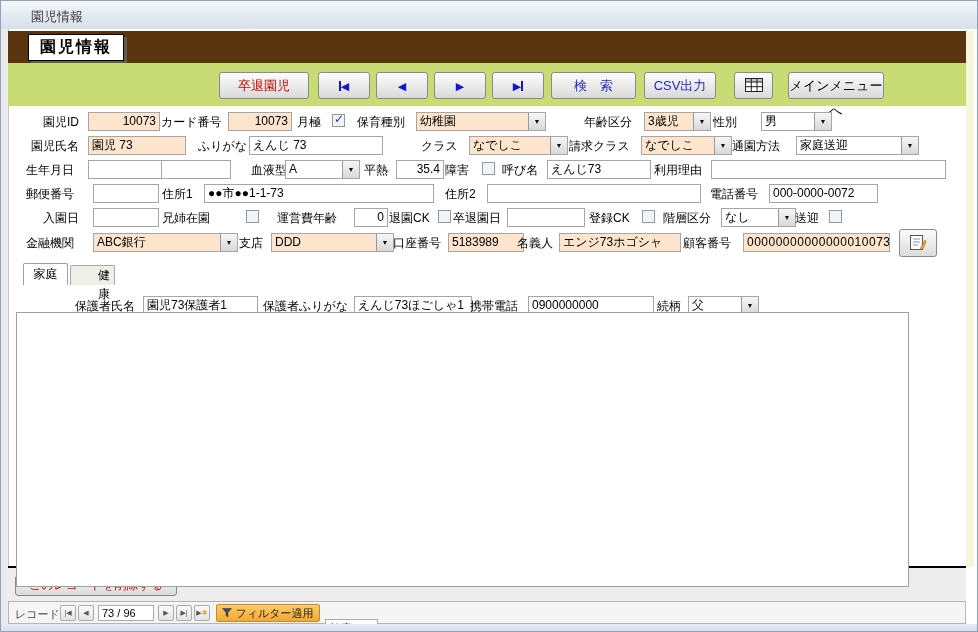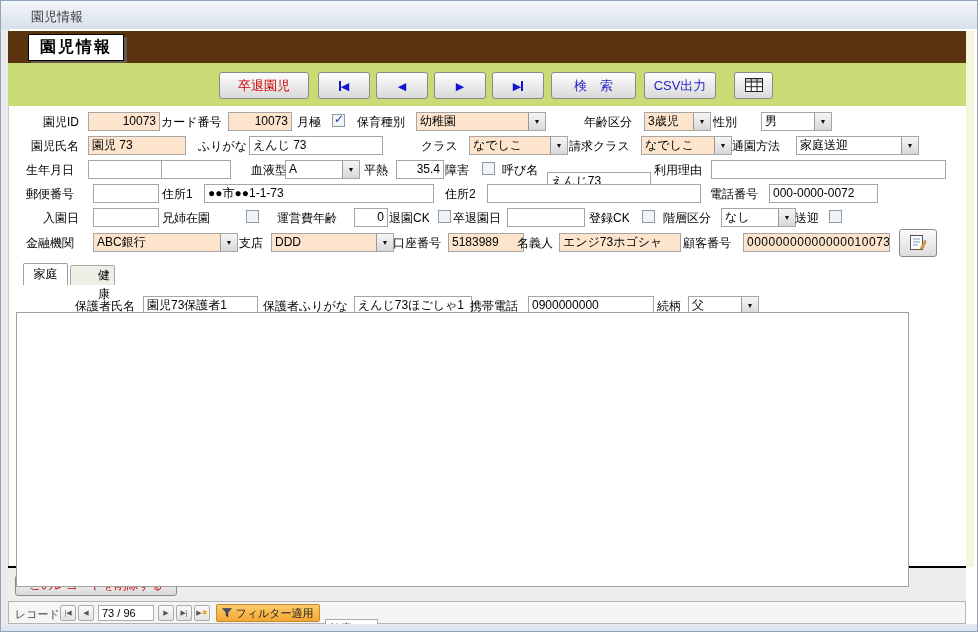--- a/index.html
+++ b/index.html
@@ -74,20 +74,21 @@
     <div class="btn blue" style="left:643px;top:43px;width:72px;">CSV出力</div>
     <div class="btn" style="left:733px;top:43px;width:39px;">
       <svg width="18" height="14" viewBox="0 0 18 14" style="margin-top:5px">
         <rect x="0.5" y="0.5" width="17" height="13" fill="#FFF" stroke="#222"></rect>
         <rect x="0.5" y="0.5" width="17" height="3.5" fill="#B9C4CE" stroke="#222"></rect>
         <line x1="6.3" y1="0.5" x2="6.3" y2="13.5" stroke="#222"></line>
         <line x1="12" y1="0.5" x2="12" y2="13.5" stroke="#222"></line>
         <line x1="0.5" y1="8.7" x2="17.5" y2="8.7" stroke="#222"></line>
       </svg>
     </div>
+    <div class="btn" style="left:787px;top:43px;width:96px;">メインメニューへ</div>
 
     <div class="lbl r" style="left:30px;top:86px;width:48px;">園児ID</div>
     <div class="box peach num" style="left:87px;top:83px;width:64px;">10073</div>
     <div class="lbl" style="left:160px;top:86px;width:64px;">カード番号</div>
     <div class="box peach num" style="left:227px;top:83px;width:56px;">10073</div>
     <div class="lbl" style="left:296px;top:86px;width:28px;">月極</div>
     <span class="chk checked" style="left:331px;top:85px;"></span>
     <div class="lbl" style="left:356px;top:86px;width:55px;">保育種別</div>
     <div class="box peach combo" style="left:415px;top:83px;width:107px;"><span>幼稚園</span><span class="dd"></span></div>
     <div class="lbl" style="left:583px;top:86px;width:57px;">年齢区分</div>
@@ -109,21 +110,21 @@
     <div class="lbl" style="left:25px;top:134px;width:60px;">生年月日</div>
     <div class="box" style="left:87px;top:131px;width:66px;"></div>
     <div class="box" style="left:160px;top:131px;width:62px;"></div>
     <div class="lbl" style="left:237px;top:134px;width:44px;margin-left:13px;">血液型</div>
     <div class="box combo" style="left:284px;top:131px;width:52px;"><span>A</span><span class="dd"></span></div>
     <div class="lbl" style="left:363px;top:134px;width:28px;">平熱</div>
     <div class="box num" style="left:395px;top:131px;width:40px;">35.4</div>
     <div class="lbl" style="left:444px;top:134px;width:28px;">障害</div>
     <span class="chk" style="left:481px;top:133px;"></span>
     <div class="lbl" style="left:501px;top:134px;width:42px;">呼び名</div>
-    <div class="box" style="left:546px;top:131px;width:96px;margin-top:12px;">えんじ73</div>
+    <div class="box" style="left:546px;top:131px;width:96px;">えんじ73</div>
     <div class="lbl" style="left:653px;top:134px;width:52px;">利用理由</div>
     <div class="box" style="left:710px;top:131px;width:227px;"></div>
 
     <div class="lbl" style="left:25px;top:158px;width:60px;">郵便番号</div>
     <div class="box" style="left:92px;top:155px;width:58px;"></div>
     <div class="lbl" style="left:161px;top:158px;width:38px;">住所1</div>
     <div class="box" style="left:203px;top:155px;width:222px;">●●市●●1-1-73</div>
     <div class="lbl" style="left:444px;top:158px;width:38px;">住所2</div>
     <div class="box" style="left:486px;top:155px;width:206px;"></div>
     <div class="lbl" style="left:703px;top:158px;width:60px;text-align:center;">電話番号</div>

